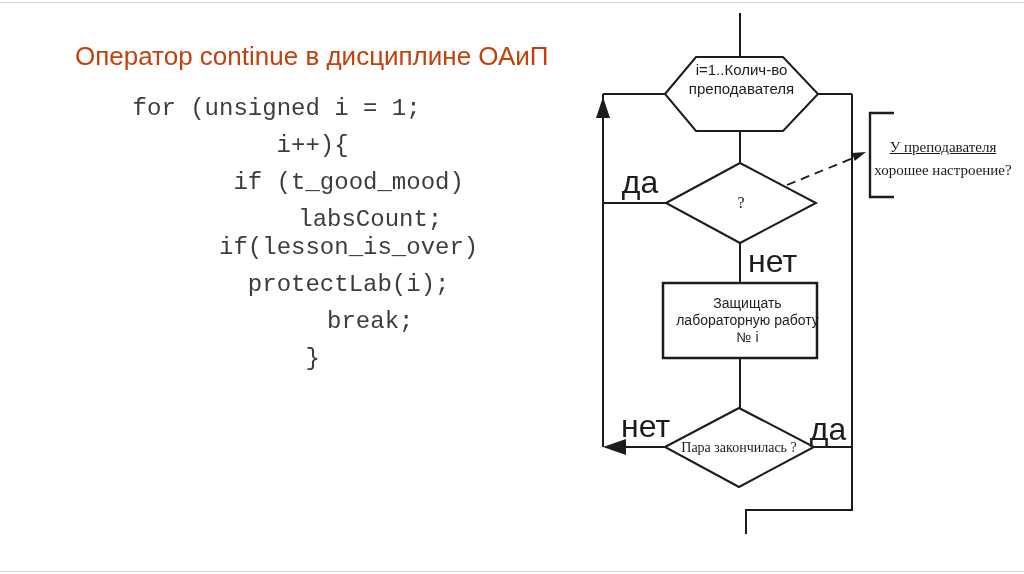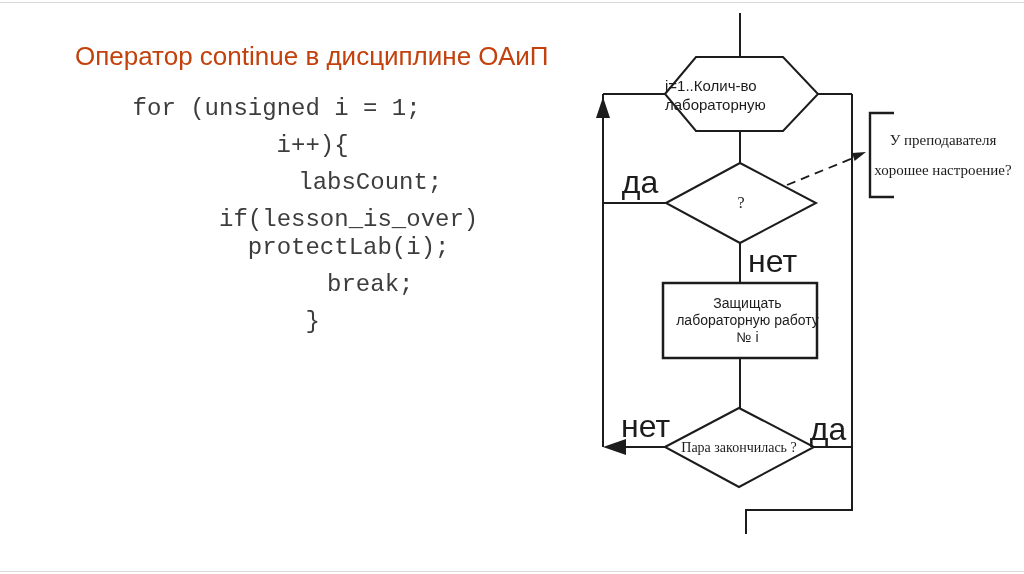--- a/index.html
+++ b/index.html
@@ -34,22 +34,22 @@
   .fc-svg{position:absolute;left:0;top:0;}
   .fc-label{
     position:absolute;
     color:#1c1c1c;
   }
   .branch-label{
     font-size:32px;line-height:24px;
     text-align:center;white-space:nowrap;
   }
   .hex-text{
-    position:absolute;left:665px;top:76px;width:153px;
-    font-size:15px;line-height:19px;
+    position:absolute;left:665px;top:60px;width:153px;
+    font-size:15px;line-height:19px;text-align:center;
     white-space:nowrap;
   }
   .qmark{
     position:absolute;left:666px;top:193px;width:150px;
     font-family:"Liberation Serif",serif;
     font-size:16px;line-height:20px;text-align:center;
   }
   .process-text{
     position:absolute;left:663px;top:283px;width:169px;height:75px;
     display:flex;flex-direction:column;justify-content:center;align-items:center;
@@ -61,38 +61,39 @@
     font-family:"Liberation Serif",serif;
     font-size:14px;line-height:17px;text-align:center;
     white-space:nowrap;
   }
   .note-text{
     position:absolute;
     font-family:"Liberation Serif",serif;
     font-size:15px;line-height:18px;text-align:center;
     white-space:nowrap;
   }
-  .note-line1{left:868px;top:131px;width:150px;}
+  .note-line1{left:868px;top:138px;width:150px;text-decoration:underline;}
   .note-line2{left:864px;top:161px;width:158px;text-align:center;}
   .lbl-mood-yes{left:616px;top:170px;width:48px;}
   .lbl-mood-no{left:748px;top:249px;width:48px;}
   .lbl-lesson-no{left:621px;top:414px;width:48px;}
   .lbl-lesson-yes{left:804px;top:417px;width:48px;}
 </style>
 </head>
 <body>
 
 <div class="slide">
   <div class="edge-line edge-top"></div>
 
   <div class="title">Оператор continue в дисциплине ОАиП</div>
 
   <div class="code">
     <div class="code-line">for (unsigned i = 1;</div>
     <div class="code-line">     i++){</div>
+    <div class="code-line">          if (t_good_mood)</div>
     <div class="code-line">             labsCount;</div>
     <div class="code-line">          if(lesson_is_over)</div>
     <div class="code-line">          protectLab(i);</div>
     <div class="code-line">             break;</div>
     <div class="code-line">     }</div>
   </div>
 
   <svg class="fc-svg" width="1024" height="574" viewBox="0 0 1024 574">
     <g stroke="#1c1c1c" stroke-width="2" fill="none">
 
@@ -132,21 +133,21 @@
     </g>
     <g fill="#1c1c1c" stroke="none">
       <polygon points="603,97 596,118 610,118"></polygon>
       <polygon points="603,447 626,439 626,455"></polygon>
       <polygon points="866,152 854.6,160.9 852.1,153.0"></polygon>
     </g>
   </svg>
 
   <div class="hex-text">
     <div>i=1..Колич-во</div>
-    <div>лабораторную</div>
+    <div>преподавателя</div>
   </div>
 
   <div class="qmark">?</div>
 
   <div class="fc-label branch-label lbl-mood-yes">да</div>
   <div class="fc-label branch-label lbl-mood-no">нет</div>
 
   <div class="process-text">
     <div>Защищать</div>
     <div>лабораторную работу</div>

